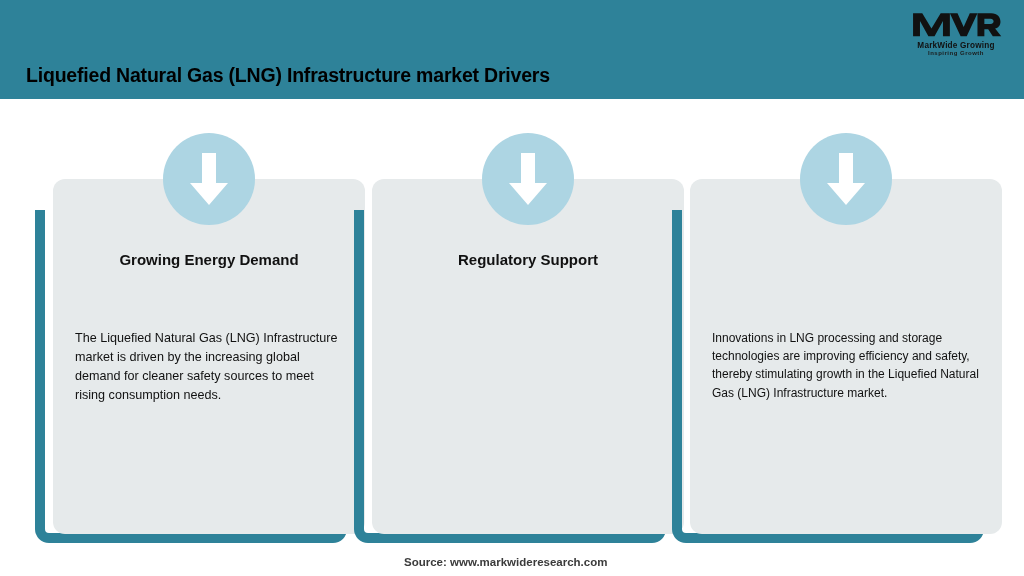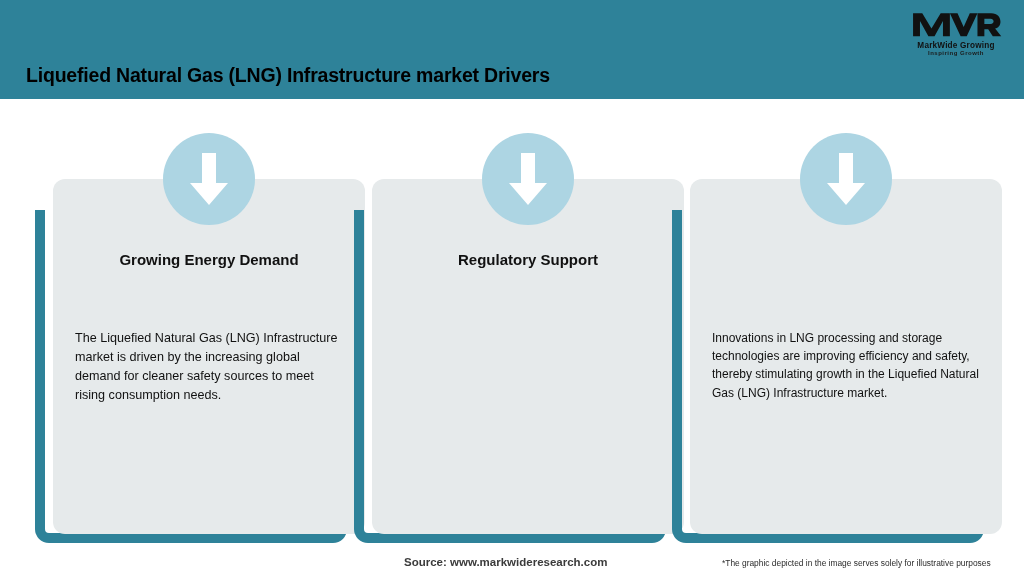--- a/index.html
+++ b/index.html
@@ -155,15 +155,14 @@
             <path d="M16 2 L30 2 L30 32 L42 32 L23 54 L4 32 L16 32 Z" fill="#FFFFFF"></path>
           </svg>
         </div>
         <div class="card-body">Innovations in LNG processing and storage technologies are improving efficiency and safety, thereby stimulating growth in the Liquefied Natural Gas (LNG) Infrastructure market.</div>
       </div>
     </div>
 
   </div>
 
   <div class="source">Source: www.markwideresearch.com</div>
-  <div class="disclaimer">*The graphic depicted in the image serves solely for illustrative purposes</div>
 
 </div>
 
 </body></html>

